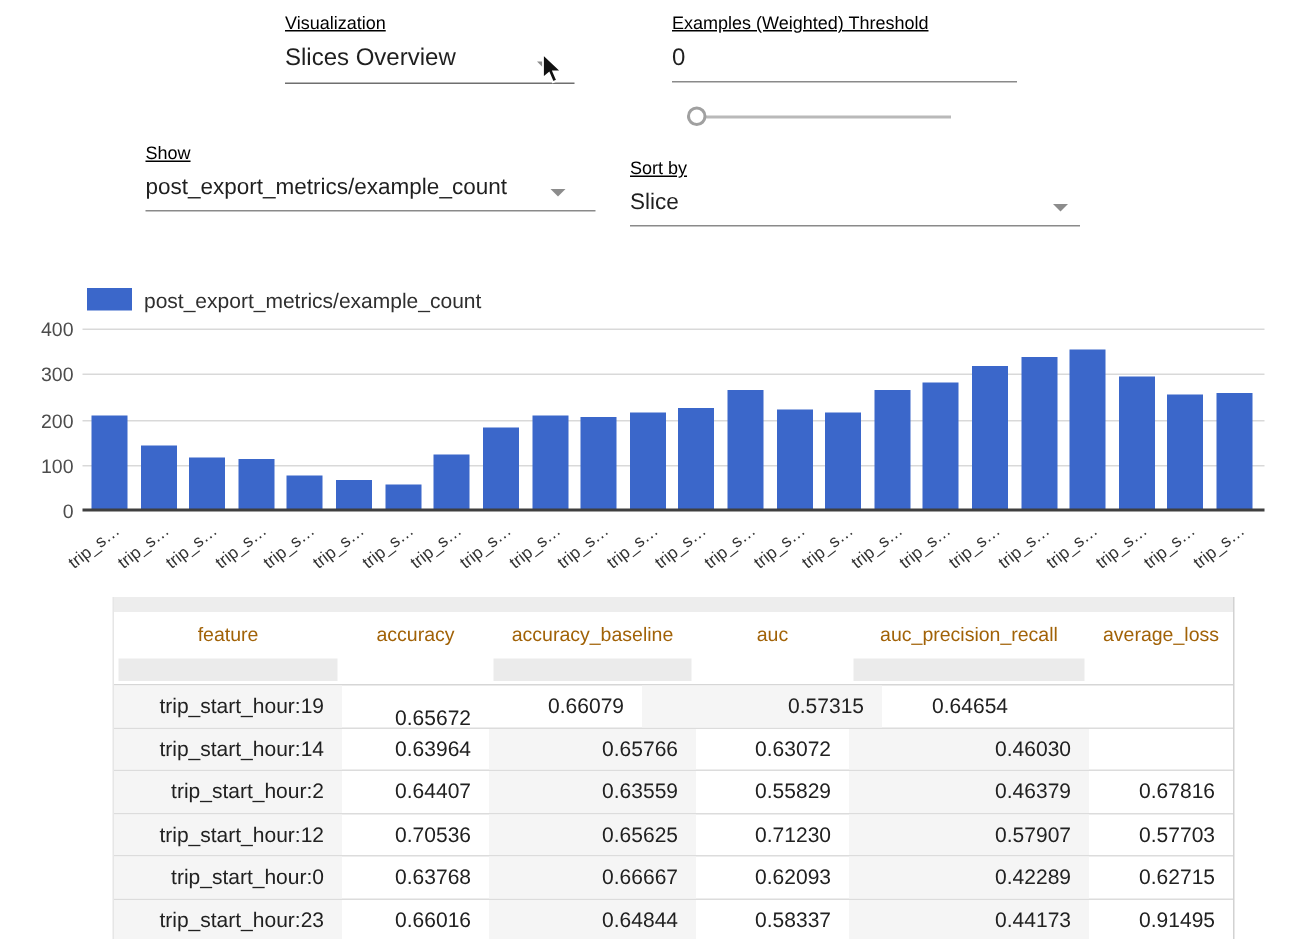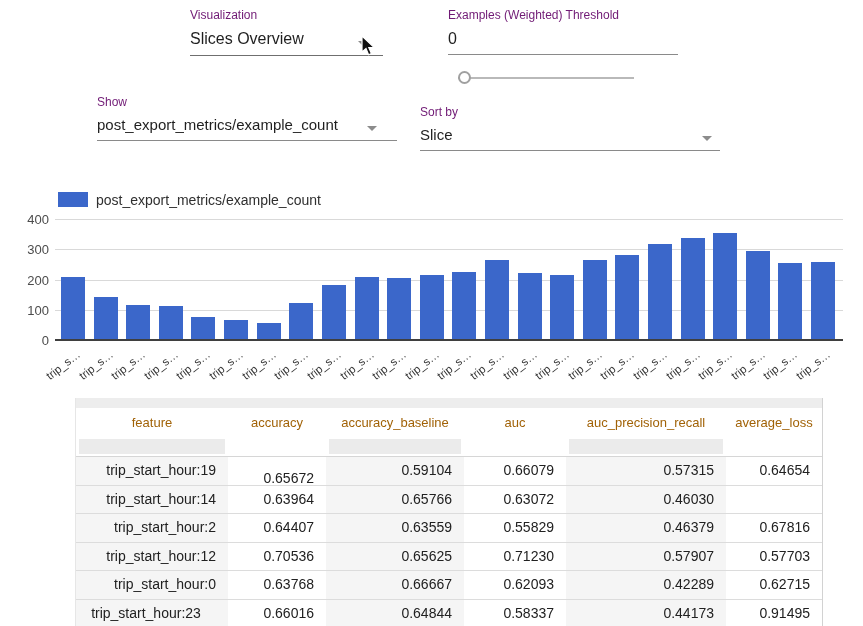--- a/index.html
+++ b/index.html
@@ -1,21 +1,21 @@
 <!DOCTYPE html>
 <html><head>
 <meta charset="utf-8">
 <style>
   * { margin:0; padding:0; box-sizing:border-box; }
   html,body { width:863px; height:626px; background:#fff; overflow:hidden;
     font-family:"Liberation Sans", sans-serif; position:relative; }
   .abs { position:absolute; }
 
   
-  .field-label { font-size:12px; color:#701a75; }
+  .field-label { font-size:12px; color:#000000;text-decoration:underline; }
   .field-value { font-size:15px; color:#1f1f1f; white-space:nowrap; }
   .underline { height:1px; background:#8a8a8a; }
   .dd-arrow { width:0; height:0; border-left:5px solid transparent;
     border-right:5px solid transparent; border-top:5px solid #8c8c8c; }
 
   
   .slider-track { height:2px; background:#b9b9b9; }
   .slider-handle { width:13px; height:13px; border-radius:50%; background:#fff;
     border:2px solid #a0a0a0; }
 
@@ -173,21 +173,20 @@
       <div class="fc" style="width: 102px;"></div>
       <div class="fc" style="width: 160px;">
         <div class="fbox"></div>
       </div>
       <div class="fc" style="width: 96px;"></div>
     </div>
   <div id="tbl-body">
       <div class="tbl-row">
         <div class="c shade" style="width: 152px;">trip_start_hour:19</div>
         <div class="c" style="width: 98px; margin-top: 16px;">0.65672</div>
-        <div class="c shade" style="width: 138px;">0.59104</div>
         <div class="c" style="width: 102px;">0.66079</div>
         <div class="c shade" style="width: 160px;">0.57315</div>
         <div class="c" style="width: 96px;">0.64654</div>
       </div>
       <div class="tbl-row">
         <div class="c shade" style="width: 152px;">trip_start_hour:14</div>
         <div class="c" style="width: 98px;">0.63964</div>
         <div class="c shade" style="width: 138px;">0.65766</div>
         <div class="c" style="width: 102px; text-align: right;">0.63072</div>
         <div class="c shade" style="width: 160px;">0.46030</div>
@@ -210,21 +209,21 @@
       </div>
       <div class="tbl-row">
         <div class="c shade" style="width: 152px;">trip_start_hour:0</div>
         <div class="c" style="width: 98px;">0.63768</div>
         <div class="c shade" style="width: 138px;">0.66667</div>
         <div class="c" style="width: 102px;">0.62093</div>
         <div class="c shade" style="width: 160px;">0.42289</div>
         <div class="c" style="width: 96px;">0.62715</div>
       </div>
       <div class="tbl-row">
-        <div class="c shade" style="width: 152px; text-align: center;">trip_start_hour:23</div>
+        <div class="c shade" style="width: 152px;">trip_start_hour:23</div>
         <div class="c" style="width: 98px;">0.66016</div>
         <div class="c shade" style="width: 138px;">0.64844</div>
         <div class="c" style="width: 102px;">0.58337</div>
         <div class="c shade" style="width: 160px;">0.44173</div>
         <div class="c" style="width: 96px;">0.91495</div>
       </div>
     </div>
 </div>
 
 </body></html>

